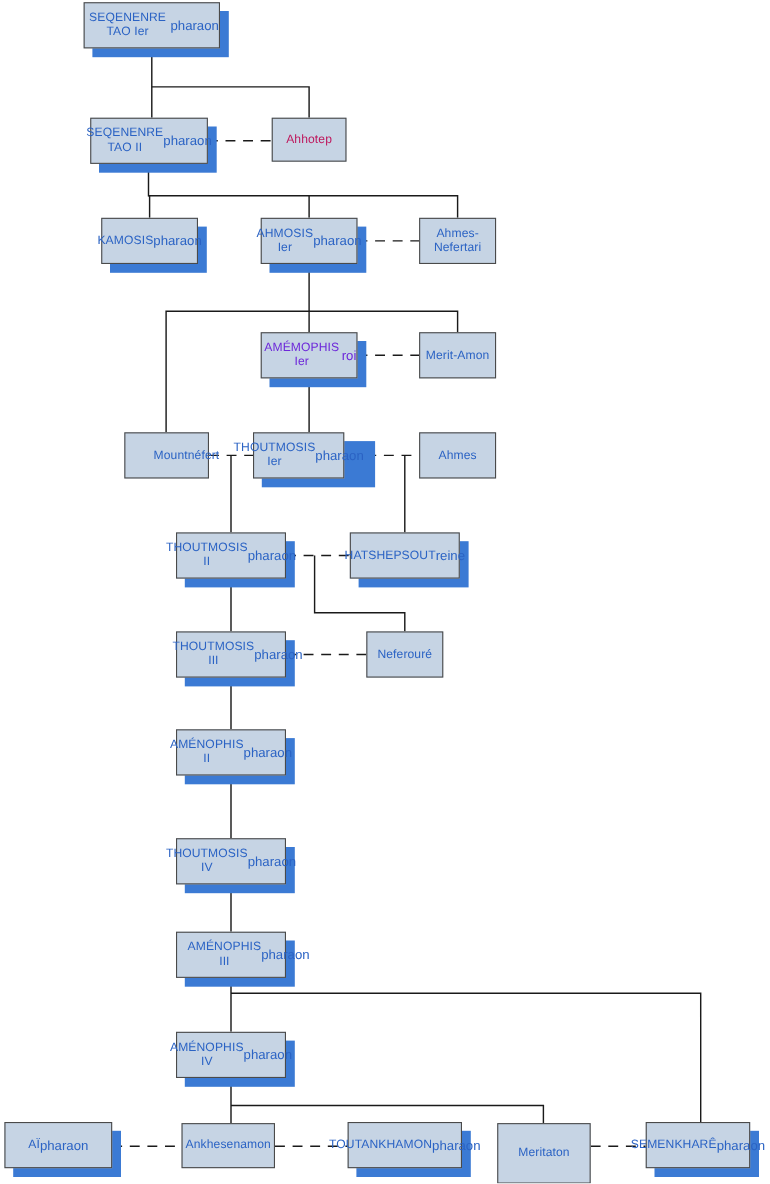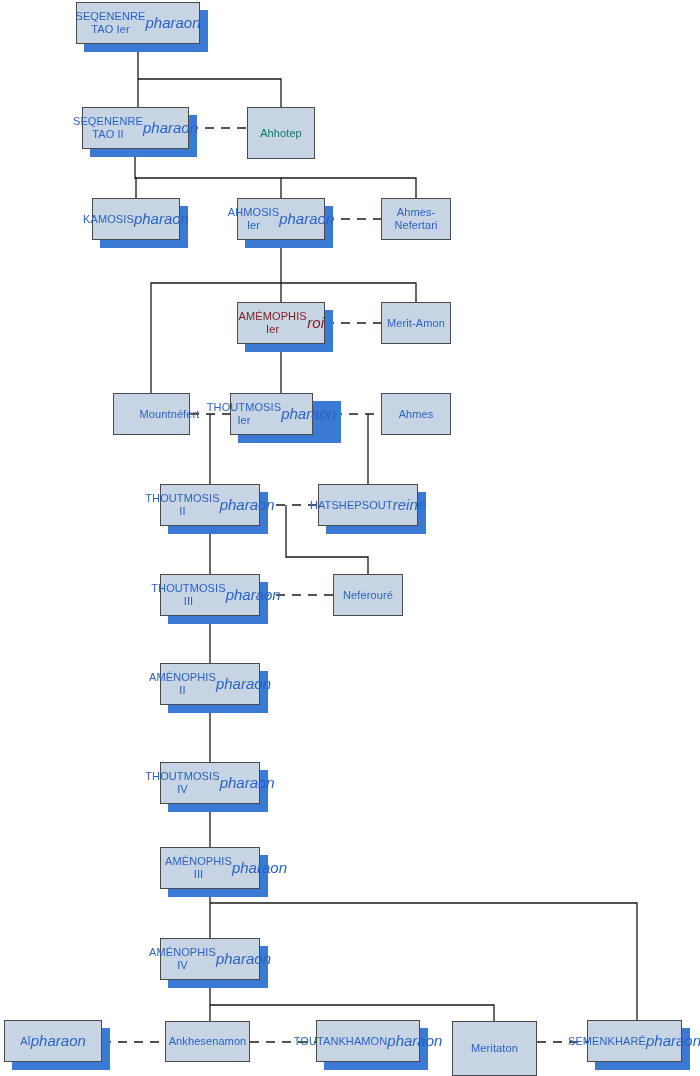--- a/index.html
+++ b/index.html
@@ -3,21 +3,21 @@
 <meta charset="utf-8">
 <style>
   html,body{margin:0;padding:0;background:#ffffff;}
   body{font-family:"Liberation Sans","DejaVu Sans",sans-serif;}
   #canvas{position:relative;width:700px;height:1076px;overflow:hidden;background:#fff;}
   #edges{position:absolute;left:0;top:0;width:700px;height:1076px;}
   .node{position:absolute;box-sizing:border-box;background:#c6d4e4;border:1.4px solid #4a4a4a;
         display:flex;align-items:center;justify-content:center;
         color:#2b63c4;text-align:center;line-height:1.18;z-index:3;}
   .node .nm{font-size:11px;letter-spacing:.1px;}
-  .node .rl{font-size:15px;font-style:italic;}
+  .node .rl{font-size:12px;}
   .node.one-line .nm{font-size:11px;}
   .shadow{position:absolute;background:#3b7ad4;z-index:1;}
 </style>
 </head>
 <body>
 
 <div id="canvas">
   <svg id="edges" viewBox="0 0 700 1076" xmlns="http://www.w3.org/2000/svg">
       <polyline points="138,44 138,107" fill="none" stroke="#1a1a1a" stroke-width="1.3"></polyline>
       <polyline points="138,79 281,79 281,107" fill="none" stroke="#1a1a1a" stroke-width="1.3"></polyline>
@@ -67,35 +67,35 @@
     <div class="shadow" style="left: 324px; top: 1028px; width: 104px; height: 42px; background: rgb(59, 122, 212);"></div>
     <div class="shadow" style="left: 595px; top: 1028px; width: 95px; height: 42px; background: rgb(59, 122, 212);"></div>
     <div class="node" style="left: 76px; top: 2px; width: 124px; height: 42px; background: rgb(198, 212, 228); border-color: rgb(74, 74, 74); color: rgb(43, 99, 196);">
       <span class="nm">SEQENENRE TAO Ier</span>
       <span class="rl">pharaon</span>
     </div>
     <div class="node" style="left: 82px; top: 107px; width: 107px; height: 42px; background: rgb(198, 212, 228); border-color: rgb(74, 74, 74); color: rgb(43, 99, 196);">
       <span class="nm">SEQENENRE TAO II</span>
       <span class="rl">pharaon</span>
     </div>
-    <div class="node one-line" style="left: 247px; top: 107px; width: 68px; height: 52px; background: rgb(198, 212, 228); border-color: rgb(74, 74, 74); color: #0f766e;">
+    <div class="node one-line" style="left: 247px; top: 107px; width: 68px; height: 40px; background: rgb(198, 212, 228); border-color: rgb(74, 74, 74); color: #be185d;">
       <span class="nm">Ahhotep</span>
     </div>
     <div class="node" style="left: 92px; top: 198px; width: 88px; height: 42px; background: rgb(198, 212, 228); border-color: rgb(74, 74, 74); color: rgb(43, 99, 196);">
       <span class="nm">KAMOSIS</span>
       <span class="rl">pharaon</span>
     </div>
     <div class="node" style="left: 237px; top: 198px; width: 88px; height: 42px; background: rgb(198, 212, 228); border-color: rgb(74, 74, 74); color: rgb(43, 99, 196);">
       <span class="nm">AHMOSIS Ier</span>
       <span class="rl">pharaon</span>
     </div>
     <div class="node one-line" style="left: 381px; top: 198px; width: 70px; height: 42px; background: rgb(198, 212, 228); border-color: rgb(74, 74, 74); color: rgb(43, 99, 196);">
       <span class="nm">Ahmes-Nefertari</span>
     </div>
-    <div class="node" style="left: 237px; top: 302px; width: 88px; height: 42px; background: rgb(198, 212, 228); border-color: rgb(74, 74, 74); color: #7f1d1d;">
+    <div class="node" style="left: 237px; top: 302px; width: 88px; height: 42px; background: rgb(198, 212, 228); border-color: rgb(74, 74, 74); color: #6d28d9;">
       <span class="nm">AMÉMOPHIS Ier</span>
       <span class="rl">roi</span>
     </div>
     <div class="node one-line" style="left: 381px; top: 302px; width: 70px; height: 42px; background: rgb(198, 212, 228); border-color: rgb(74, 74, 74); color: rgb(43, 99, 196);">
       <span class="nm">Merit-Amon</span>
     </div>
     <div class="node one-line" style="left: 113px; top: 393px; width: 77px; height: 42px; background: rgb(198, 212, 228); border-color: rgb(74, 74, 74); color: rgb(43, 99, 196); padding-left: 36px;">
       <span class="nm">Mountnéfert</span>
     </div>
     <div class="node" style="left: 230px; top: 393px; width: 83px; height: 42px; background: rgb(198, 212, 228); border-color: rgb(74, 74, 74); color: rgb(43, 99, 196);">

